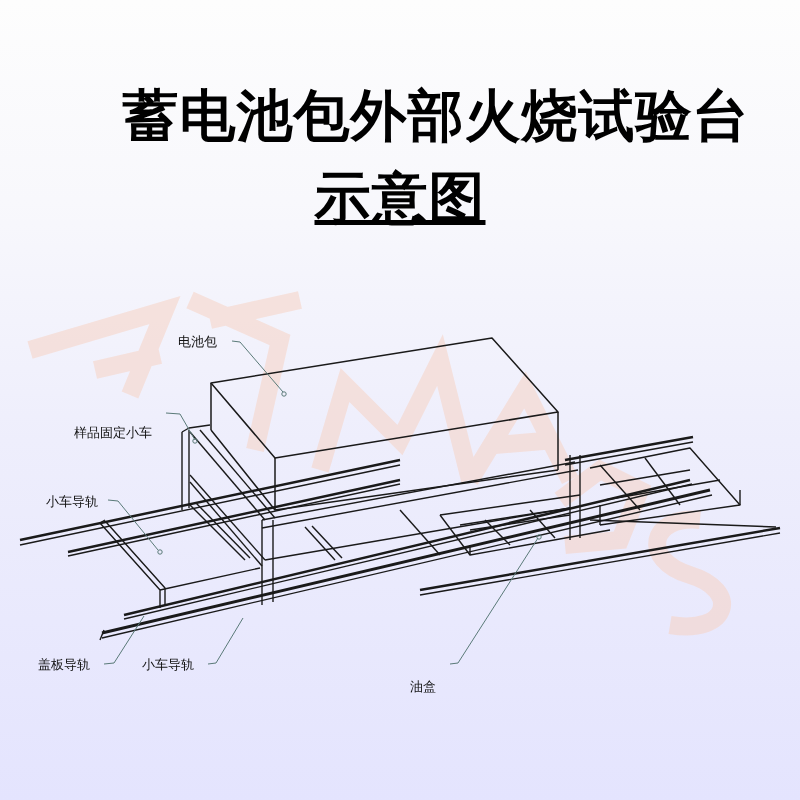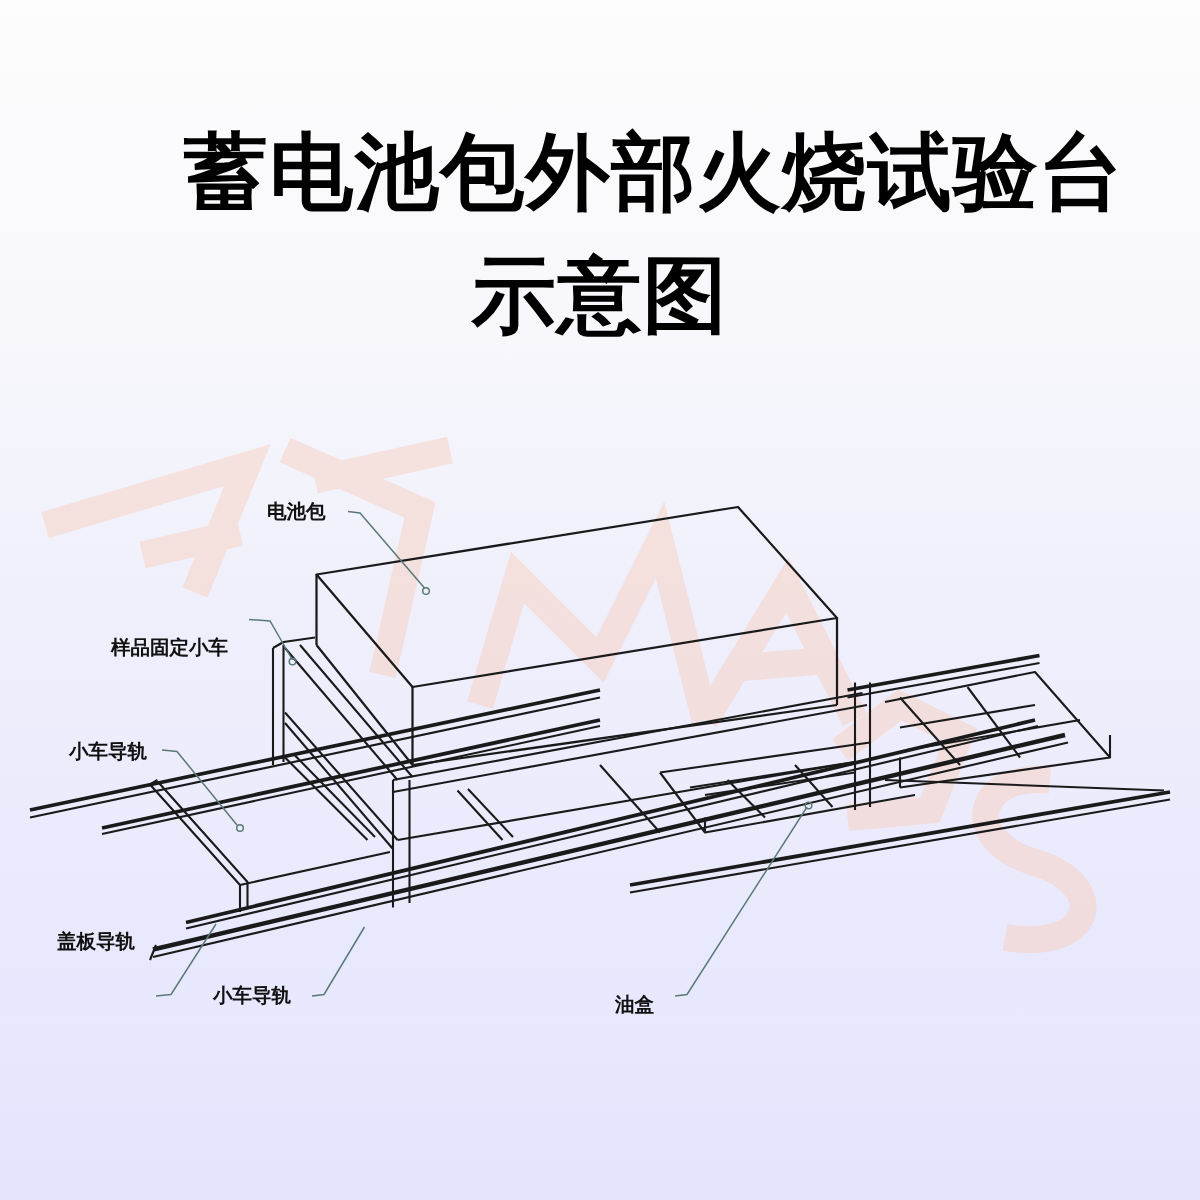--- a/index.html
+++ b/index.html
@@ -7,24 +7,24 @@
       width:800px; height:800px; overflow:hidden; position:relative;
       background: linear-gradient(180deg, #fdfdfd 0%, #f8f8fc 25%, #eeeefc 55%, #e4e4fe 100%);
       font-family: "DejaVu Sans", "Liberation Sans", sans-serif;
     }
     .title {
       position:absolute; left:0; width:800px; text-align:center;
       font-weight:bold; color:#000; font-size:56px; letter-spacing:1px;
       line-height:1;
     }
     .t1 { top:88px;padding-left:36px; }
-    .t2 { top:170px; }
+    .t2 { top:170px;text-decoration:underline; }
     svg.diagram { position:absolute; left:0; top:0; width:800px; height:800px; }
     .label {
-      position:absolute; font-size:13px; font-weight:bold; color:#111;
+      position:absolute; font-size:13px; font-weight:normal; color:#111;
       white-space:nowrap; line-height:1;
     }
   </style>
 </head>
 <body>
 
 <div class="title t1">蓄电池包外部火烧试验台</div>
 <div class="title t2">示意图</div>
 
 <svg class="diagram" viewBox="0 0 800 800">
@@ -125,15 +125,15 @@
     <path d="M104 664 L114 663 L144 616"></path>
     <path d="M208 664 L216 663 L243 618"></path>
     <path d="M450 664 L458 663 L538 538"></path>
     <circle cx="539" cy="537" r="2.2"></circle>
   </g>
 </svg>
 
 <div class="label" style="left:178px; top:335px;">电池包</div>
 <div class="label" style="left:74px; top:406px;margin-top:20px;">样品固定小车</div>
 <div class="label" style="left:46px; top:495px;">小车导轨</div>
-<div class="label" style="left:38px; top:622px;">盖板导轨</div>
+<div class="label" style="left:38px; top:658px;">盖板导轨</div>
 <div class="label" style="left:142px; top:658px;">小车导轨</div>
-<div class="label" style="left:410px; top:664px;">油盒</div>
+<div class="label" style="left:410px; top:680px;">油盒</div>
 
 </body></html>

